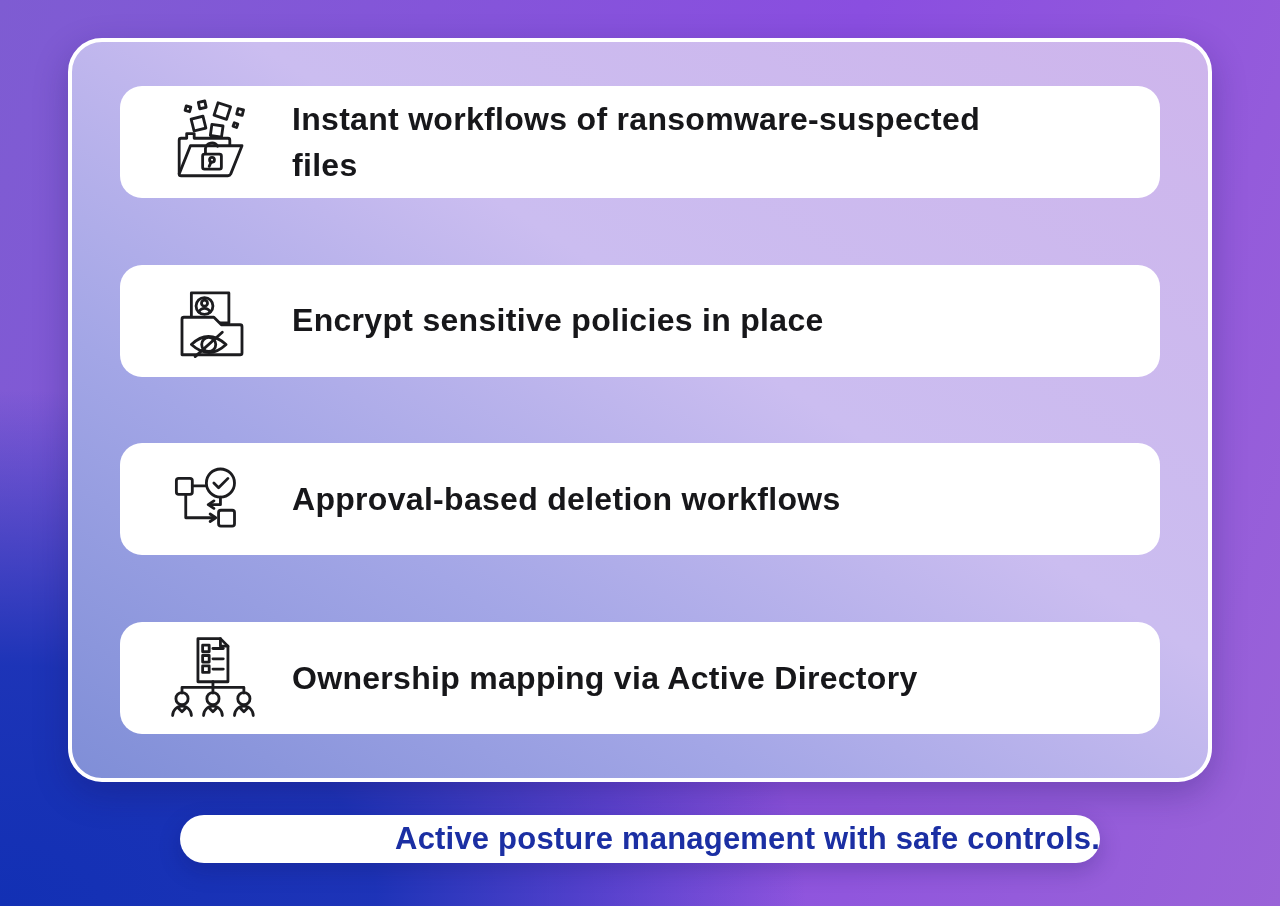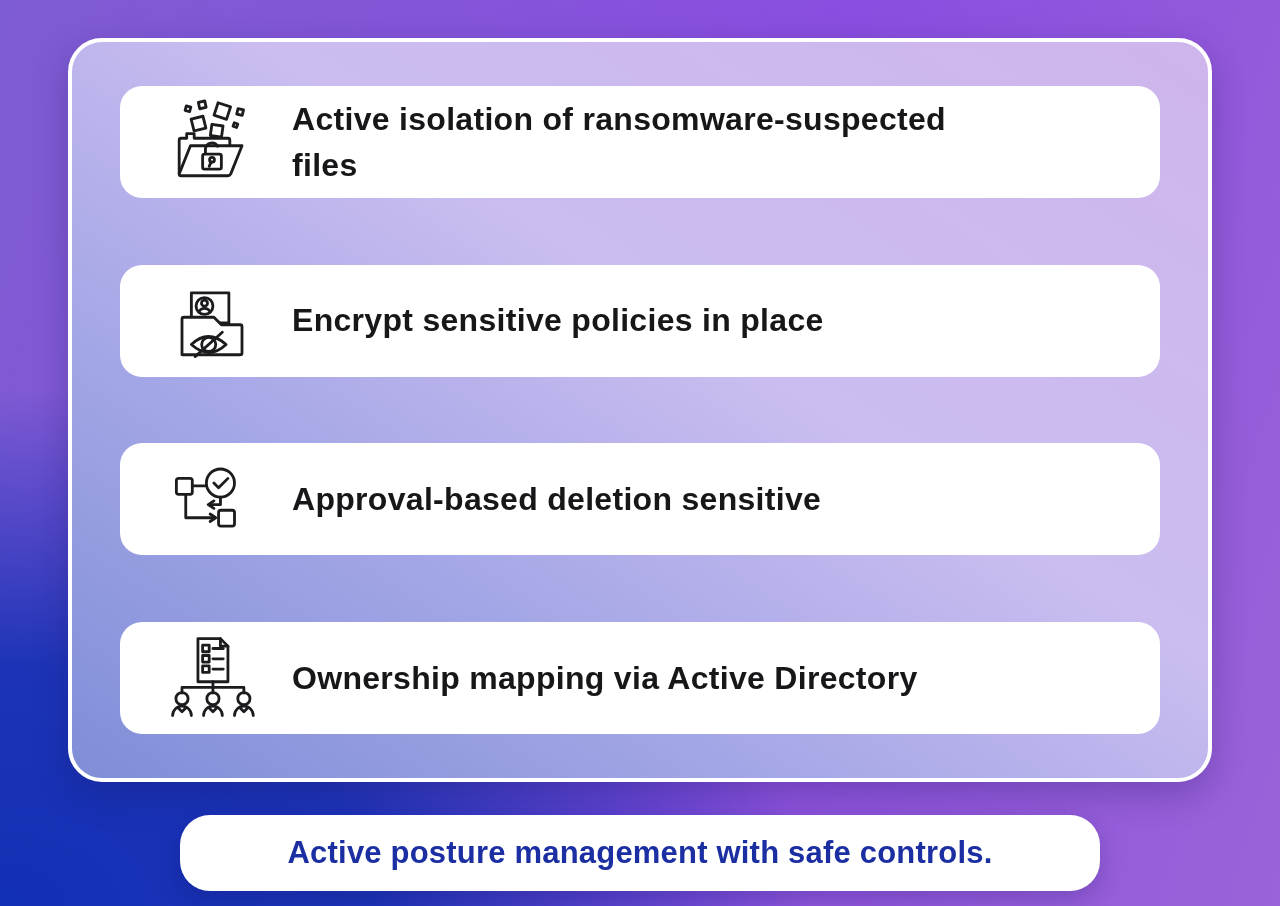--- a/index.html
+++ b/index.html
@@ -69,26 +69,26 @@
     line-height: 1.45;
     max-width: 720px;
     margin: 0;
   }
   .footer-pill {
     position: absolute;
     left: 50%;
     transform: translateX(-50%);
     top: 815px;
     width: 920px;
-    height: 76px;
+    height: 48px;
     background: #ffffff;
     border-radius: 30px;
     display: flex;
     align-items: center;
-    justify-content: center;
+    justify-content: flex-end;
     box-shadow: 0 8px 22px rgba(15, 15, 80, 0.22);
   }
   .footer-label {
     font-size: 31px;
     font-weight: 600;
     color: #1b2fa3;
     letter-spacing: 0.2px;
     margin: 0;
   }
   .wfill { fill: #ffffff; }
@@ -109,21 +109,21 @@
         <rect x="47" y="30" width="12" height="12" transform="rotate(8 53 36)"></rect>
         <rect x="71" y="28" width="4" height="4" transform="rotate(20 73 30)"></rect>
         <path class="wfill" d="M13 82 L13 46 q0 -2 2 -2 h6 v-5 h8 v5 h36 q2 0 2 2 v6"></path>
         <path class="wfill" d="M13 82 L25 52 h55 l-12 30 q-1 2 -3 2 H15 q-2 0 -2 -2 Z"></path>
         <path d="M41 61 v-6 a7 7 0 0 1 13 -2.5"></path>
         <rect class="wfill" x="38" y="61" width="20" height="16" rx="2"></rect>
         <circle cx="48" cy="67" r="2.6"></circle>
         <path d="M47 69.5 L45 74"></path>
       </svg>
     </span>
-    <p class="card-label">Active isolation of ransomware-suspected files</p>
+    <p class="card-label">Instant workflows of ransomware-suspected files</p>
   </div>
 
   <div class="card">
     <span class="icon-box">
       <svg viewBox="0 0 96 96">
         <rect class="wfill" x="26" y="18" width="40" height="32"></rect>
         <circle cx="40" cy="32" r="9"></circle>
         <circle cx="40" cy="29" r="3.2"></circle>
         <path d="M34 38.5 a6.5 6.5 0 0 1 12 0"></path>
         <path class="wfill" d="M16 84 V46 q0 -2 2 -2 H50 l8 8 H78 q2 0 2 2 V82 q0 2 -2 2 Z"></path>
@@ -142,21 +142,21 @@
         <path d="M27 34 H42"></path>
         <circle cx="57" cy="31" r="15"></circle>
         <path d="M50 31 l5 5 l10 -10"></path>
         <path d="M57 46 v8 H45"></path>
         <path d="M50 50 l-6 4 l6 4"></path>
         <path d="M20 43 v25 h30"></path>
         <path d="M46 64 l6 4 l-6 4"></path>
         <rect x="55" y="60" width="17" height="17" rx="2.5"></rect>
       </svg>
     </span>
-    <p class="card-label">Approval-based deletion sensitive</p>
+    <p class="card-label">Approval-based deletion workflows</p>
   </div>
 
   <div class="card">
     <span class="icon-box">
       <svg viewBox="0 0 96 96">
         <path class="wfill" d="M33 6 h24 l8 8 v38 H33 Z"></path>
         <path d="M57 6 v8 h8"></path>
         <rect x="38" y="13" width="7" height="7"></rect>
         <path d="M49 16.5 H60"></path>
         <rect x="38" y="24" width="7" height="7"></rect>

